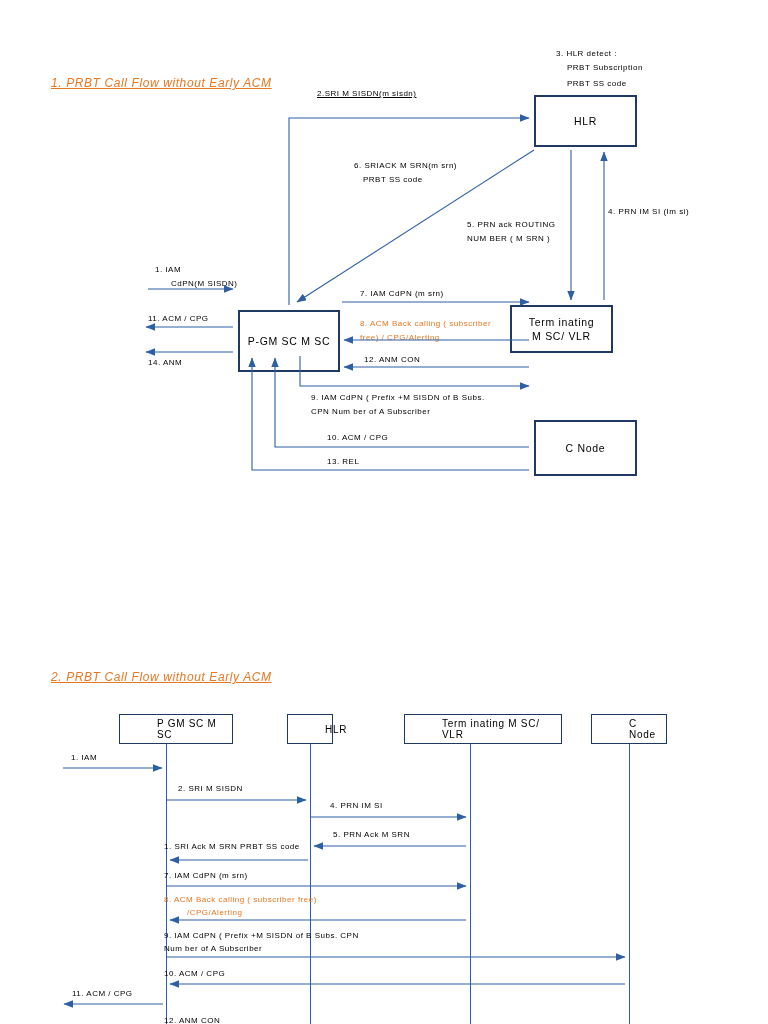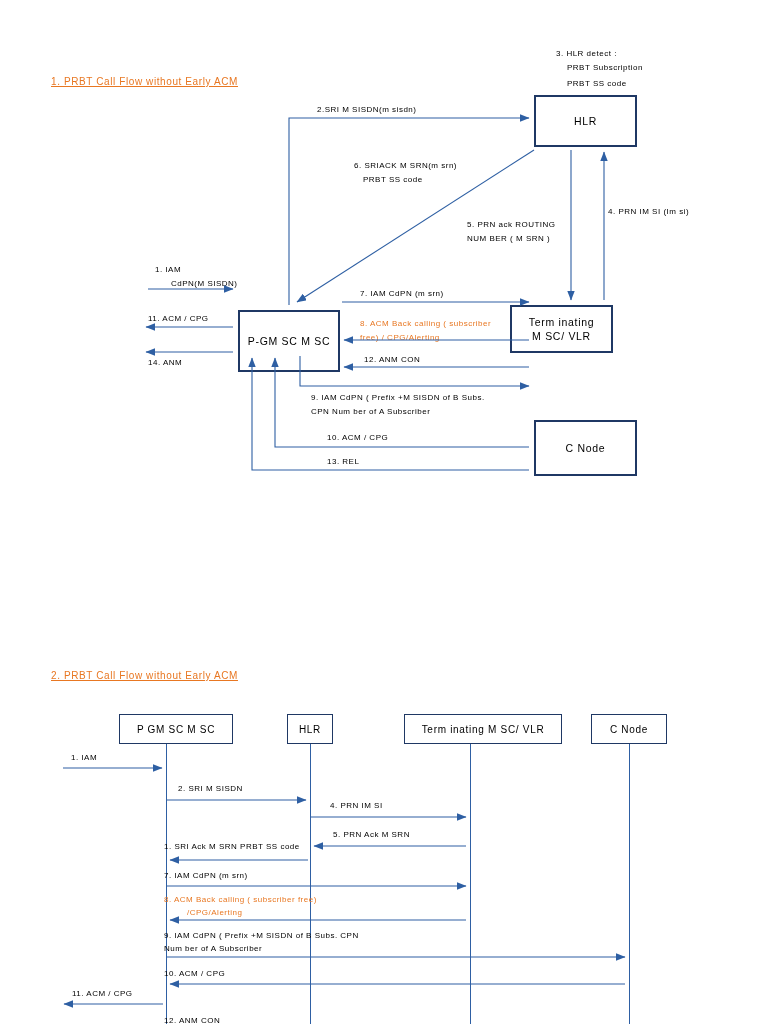--- a/index.html
+++ b/index.html
@@ -7,24 +7,25 @@
     width:768px;height:1024px;
     background:#ffffff;
     font-family:"Liberation Sans", sans-serif;
     color:#000000;
     position:relative;
     overflow:hidden;
   }
   .abs{position:absolute;}
   .title{
     color:#E87722;
-    font-size:10px;
+    font-size:12px;
     letter-spacing:0.6px;
     text-decoration:underline;
     white-space:nowrap;
+    font-style:italic;
   }
   .lbl{
     font-size:8px;
     letter-spacing:0.5px;
     color:#000;
     white-space:nowrap;
     line-height:11px;
   }
   .lbl.orange{color:#E87722;}
   .node{
@@ -39,23 +40,24 @@
     line-height:14px;
     color:#000;
     box-sizing:border-box;
   }
   .node.thick{border-width:2px;}
   svg.overlay{position:absolute;left:0;top:0;width:768px;height:1024px;pointer-events:none;}
   .lifeline{background:#2E5FA3;width:1px;}
   .seqbox{
     border:1.2px solid #1F3864;
     background:#fff;
-    display:flex;align-items:center;justify-content:center;
+    display:flex;align-items:center;justify-content:flex-start;
     font-size:10px;letter-spacing:0.7px;color:#000;
     box-sizing:border-box;
+    padding-left:37px;
   }
 </style>
 </head>
 <body>
 
 <div class="abs title" style="left:51px;top:76px;">1. PRBT Call Flow without Early ACM</div>
 
 <div class="abs lbl" style="left:556px;top:48px;">3. HLR detect :</div>
 <div class="abs lbl" style="left:567px;top:62px;">PRBT Subscription</div>
 <div class="abs lbl" style="left:567px;top:78px;">PRBT SS code</div>
@@ -70,21 +72,21 @@
 
 <div class="abs node thick" style="left:510px;top:305px;width:103px;height:48px;">
   <span style="white-space:pre-line;">Term inating
 M SC/ VLR</span>
 </div>
 
 <div class="abs node thick" style="left:534px;top:420px;width:103px;height:56px;">
   <span>C Node</span>
 </div>
 
-<div class="abs lbl" style="left:317px;top:104px;">2.SRI M SISDN(m sisdn)</div>
+<div class="abs lbl" style="left:317px;top:88px;text-decoration:underline;">2.SRI M SISDN(m sisdn)</div>
 
 <div class="abs lbl" style="left:354px;top:160px;">6. SRIACK M SRN(m srn)</div>
 <div class="abs lbl" style="left:363px;top:174px;">PRBT SS code</div>
 
 <div class="abs lbl" style="left:608px;top:206px;">4. PRN IM SI (Im si)</div>
 
 <div class="abs lbl" style="left:467px;top:219px;">5. PRN ack ROUTING</div>
 <div class="abs lbl" style="left:467px;top:233px;">NUM BER ( M SRN )</div>
 
 <div class="abs lbl" style="left:155px;top:264px;">1.   IAM</div>

